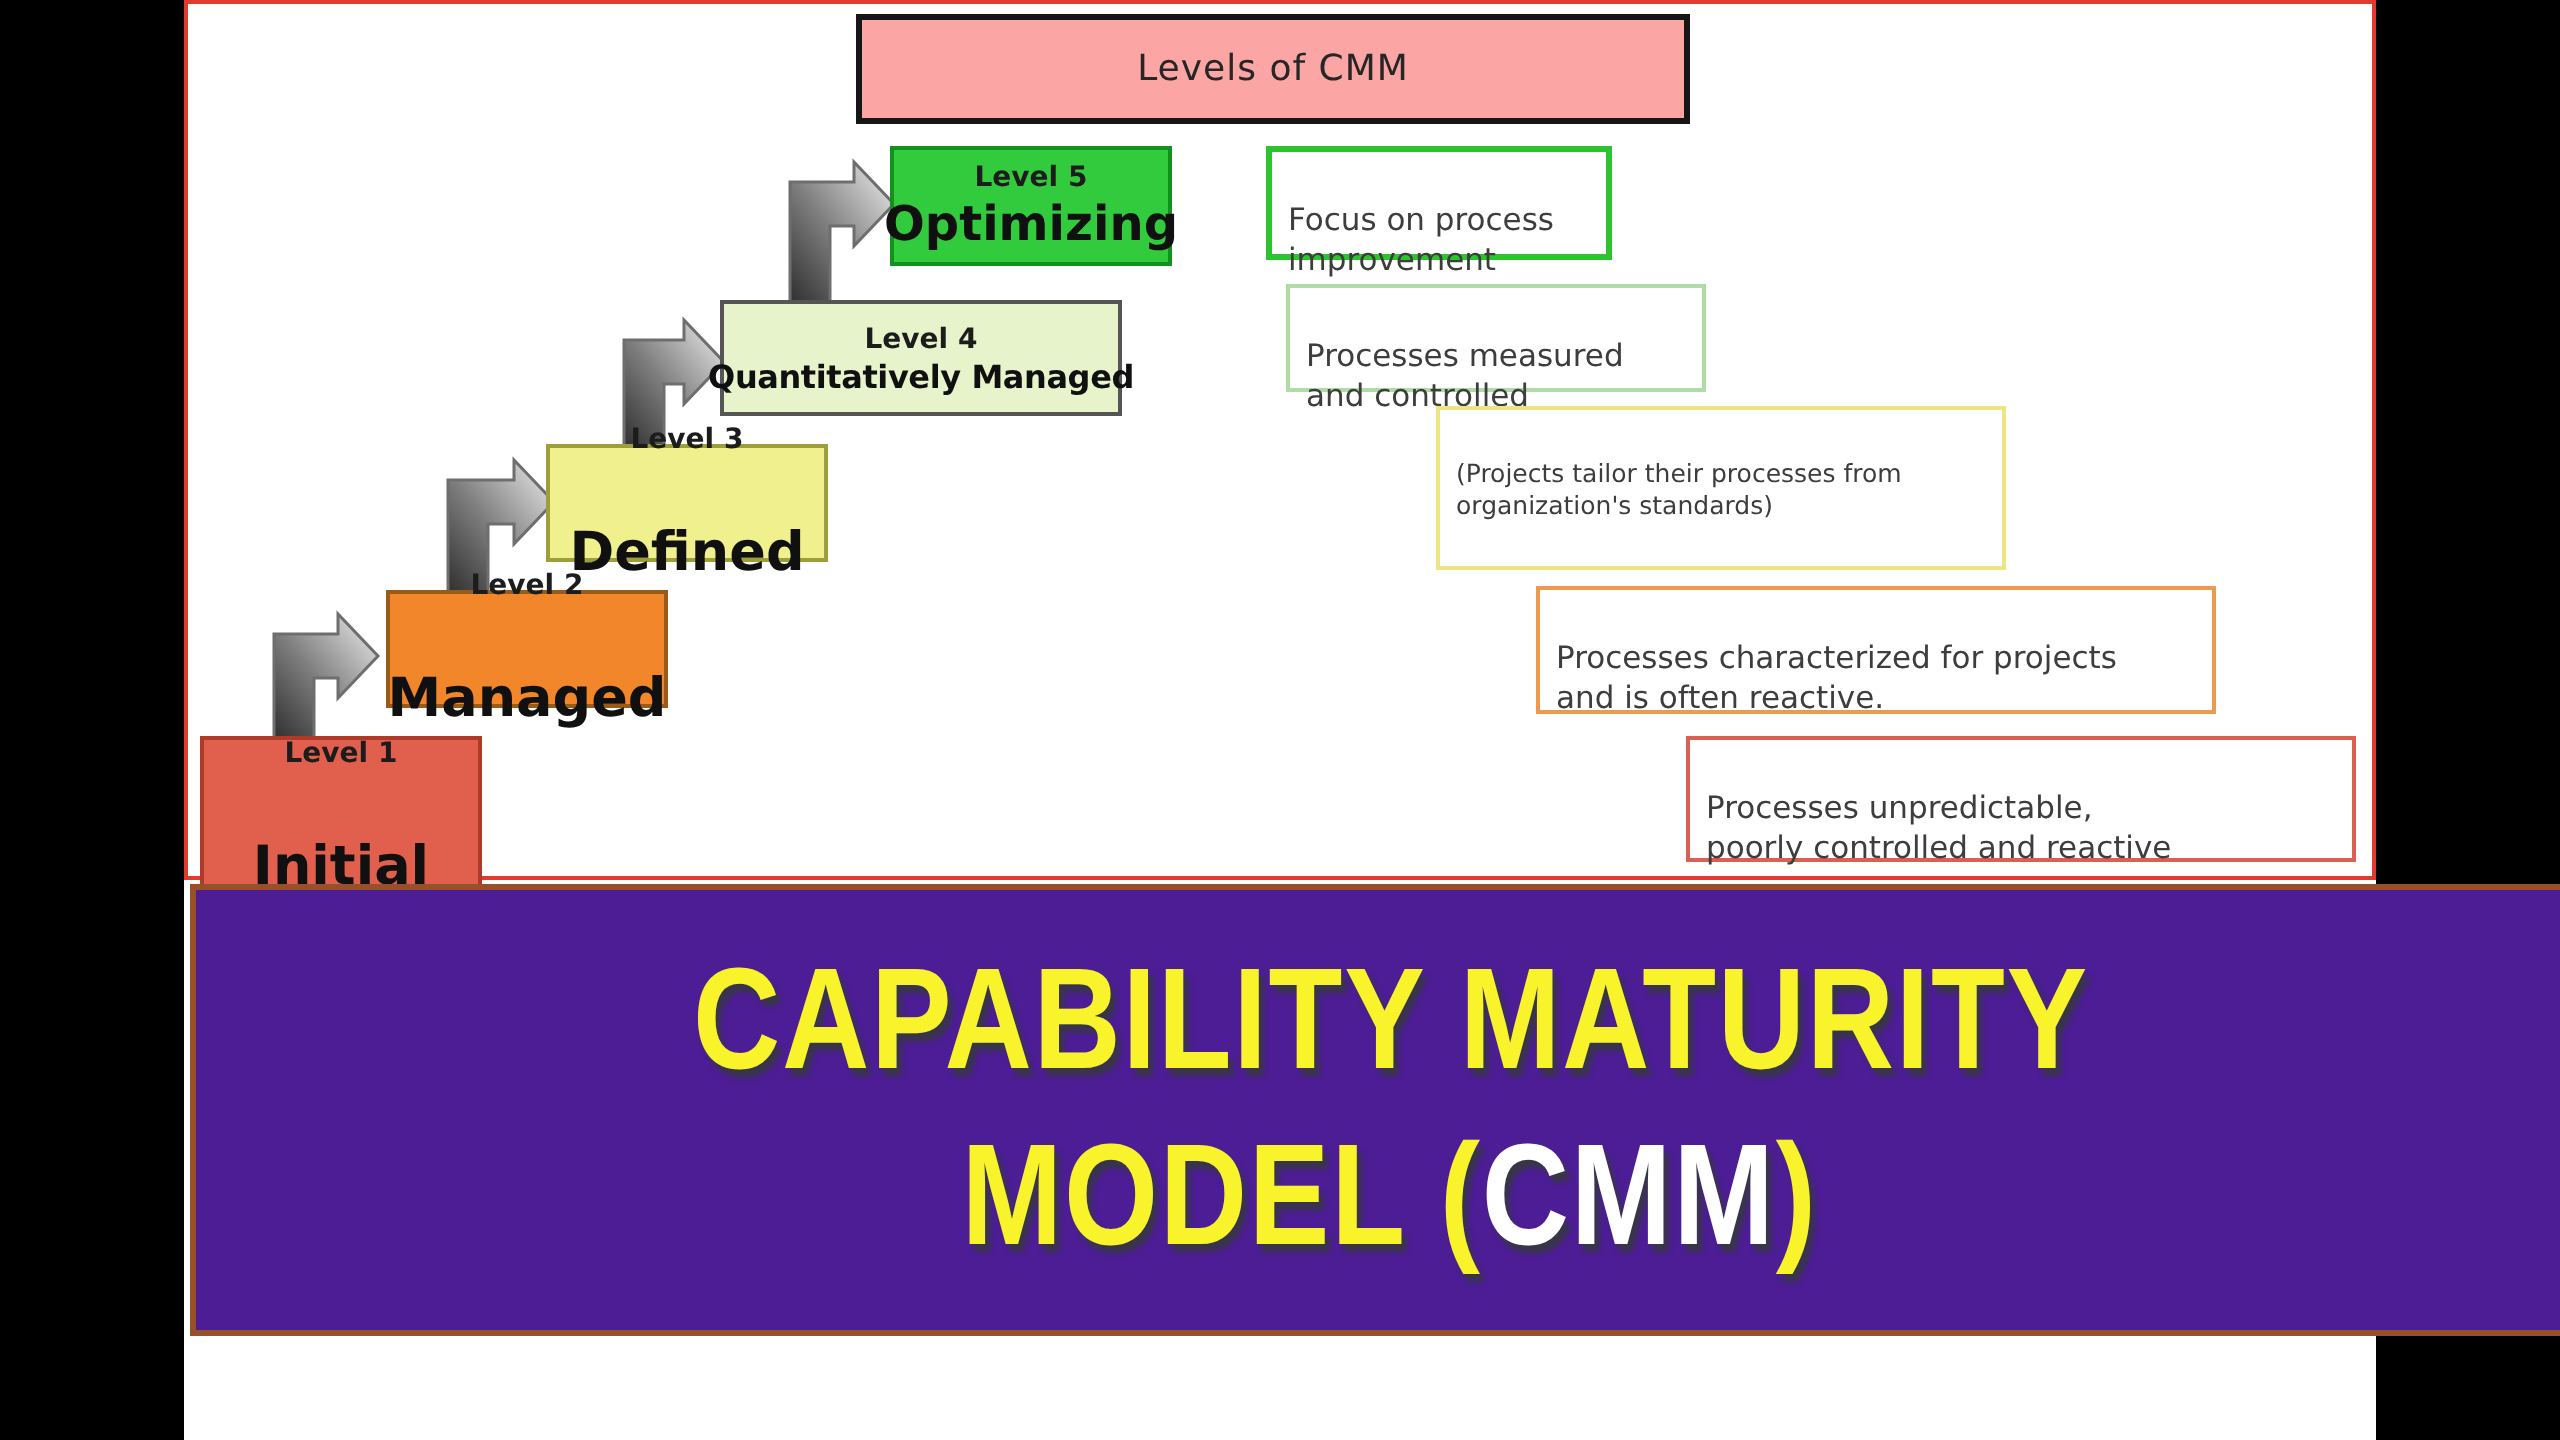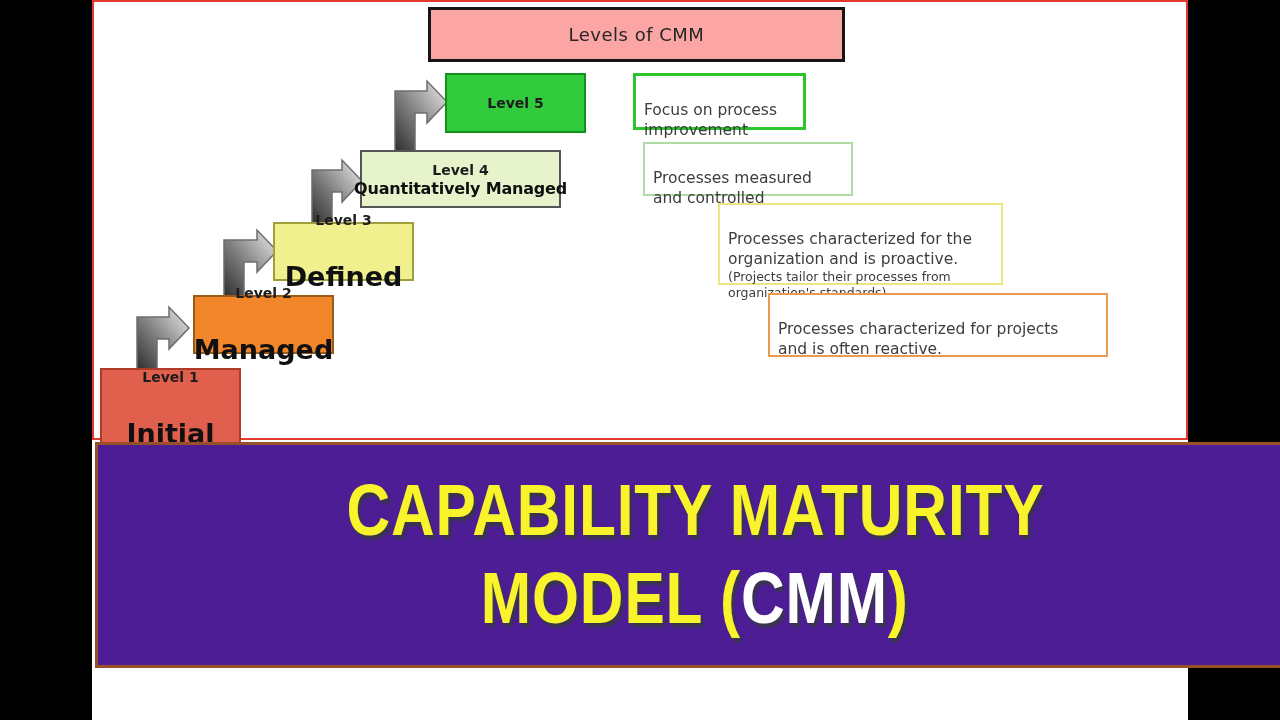--- a/index.html
+++ b/index.html
@@ -79,20 +79,21 @@
           </linearGradient>
         </defs>
         <polygon points="43,368 43,315 75,315 75,305 95,326 75,347 75,337 63,337 63,368" fill="url(#arrowGrad)" stroke="#6e6e6e" stroke-width="1.5"></polygon>
         <polygon points="130,295 130,238 163,238 163,228 183,249 163,270 163,260 150,260 150,295" fill="url(#arrowGrad)" stroke="#6e6e6e" stroke-width="1.5"></polygon>
         <polygon points="218,222 218,168 248,168 248,158 268,179 248,200 248,190 238,190 238,222" fill="url(#arrowGrad)" stroke="#6e6e6e" stroke-width="1.5"></polygon>
         <polygon points="301,150 301,89 333,89 333,79 353,100 333,121 333,111 321,111 321,150" fill="url(#arrowGrad)" stroke="#6e6e6e" stroke-width="1.5"></polygon>
       </svg>
 
       <div class="level-box l5">
         <div class="level-label">Level 5</div>
+        <div class="level-name name-md">Optimizing</div>
       </div>
       <div class="level-box l4">
         <div class="level-label">Level 4</div>
         <div class="level-name name-sm">Quantitatively Managed</div>
       </div>
       <div class="level-box l3">
         <div class="level-label">Level 3</div>
         <div class="level-name name-lg">Defined</div>
       </div>
       <div class="level-box l2">
@@ -106,28 +107,30 @@
 
       <div class="desc-box d5">
         <span>Focus on process
 improvement</span>
       </div>
       <div class="desc-box d4">
         <span>Processes measured
 and controlled</span>
       </div>
       <div class="desc-box d3">
-        <span>Processes characterized for the
-organization and is proactive.</span>
         <div class="desc-note">(Projects tailor their processes from
 organization's standards)</div>
       </div>
       <div class="desc-box d2">
         <span>Processes characterized for projects
 and is often reactive.</span>
+      </div>
+      <div class="desc-box d1">
+        <span>Processes unpredictable,
+poorly controlled and reactive</span>
       </div>
 
     </div>
 
     <div class="banner">
       <div class="banner-line">CAPABILITY MATURITY</div>
       <div class="banner-line"><span>MODEL (</span><span class="banner-highlight">CMM</span><span>)</span></div>
     </div>
 
   </div>

